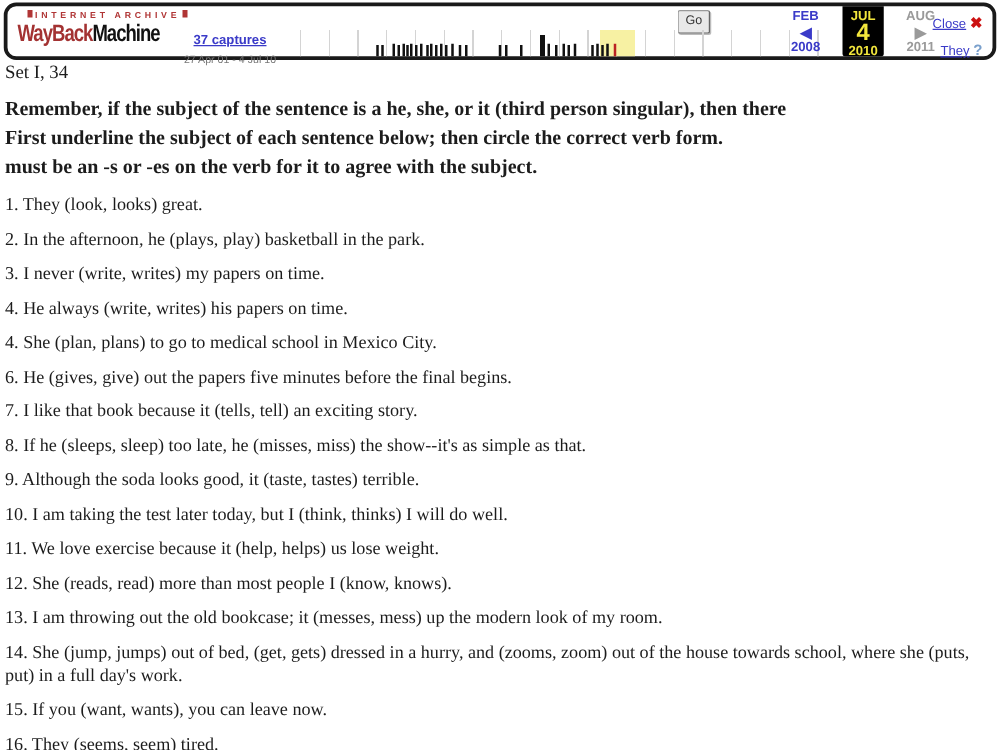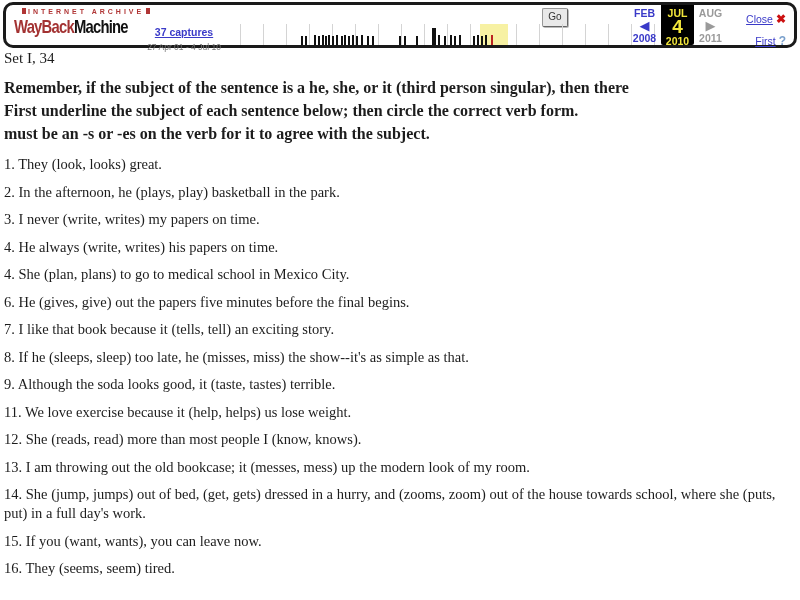--- a/index.html
+++ b/index.html
@@ -39,21 +39,21 @@
     border-radius:2px;font-size:10px;color:#333;text-align:center;line-height:15px;cursor:pointer;
     box-shadow:1px 1px 0 #bbb;
   }
   .timeline{
     position:absolute;left:212px;top:19px;width:438px;height:21px;cursor:pointer;
     background:repeating-linear-gradient(to right,transparent 0 22px,#d4d4d4 22px 23px);
   }
   .tl-highlight{position:absolute;top:0;height:21px;background:#f7f1a3;}
   .tl-bar{position:absolute;bottom:0;background:#111;}
   
-  .month-nav{position:absolute;left:622px;top:0;height:40px;display:flex;}
+  .month-nav{position:absolute;left:622px;top:0;height:40px;display:flex;gap:13px;}
   .nav-col{width:33px;display:flex;flex-direction:column;align-items:center;justify-content:space-between;padding:2px 0 1px;}
   .nav-col.center{background:#000;border-radius:0 0 2px 2px;}
   .nav-month{font-size:10.5px;font-weight:bold;}
   .nav-day{font-size:19px;font-weight:bold;color:#f2e63c;line-height:16px;}
   .nav-year{font-size:10.5px;font-weight:bold;}
   .blue{color:#3a3ac8;cursor:pointer;}
   .gray{color:#9a9a9a;}
   .yellow{color:#f2e63c;}
   .nav-arrow{font-size:13px;line-height:13px;}
   .corner-links{position:absolute;right:8px;top:0;height:40px;display:flex;flex-direction:column;justify-content:space-between;padding:4px 0 3px;align-items:flex-end;}
@@ -133,21 +133,21 @@
     </div>
     <div class="nav-col">
       <div class="nav-month gray">AUG</div>
       <div class="nav-arrow gray">▶</div>
       <div class="nav-year gray">2011</div>
     </div>
   </div>
 
   <div class="corner-links">
     <div class="row"><a>Close</a><span class="x-icon">✖</span></div>
-    <div class="row"><a>First</a><span class="q-icon">?</span></div>
+    <div class="row"><a>They</a><span class="q-icon">?</span></div>
   </div>
 </div>
 
 <div class="content">
   <div class="set-title">Set I, 34</div>
 
   <div class="instructions">
     <div>Remember, if the subject of the sentence is a he, she, or it (third person singular), then there</div>
     <div>First underline the subject of each sentence below; then circle the correct verb form.</div>
     <div>must be an -s or -es on the verb for it to agree with the subject.</div>
@@ -156,20 +156,21 @@
   <div class="items">
     <div class="item">1. They (look, looks) great.</div>
     <div class="item">2. In the afternoon, he (plays, play) basketball in the park.</div>
     <div class="item">3. I never (write, writes) my papers on time.</div>
     <div class="item">4. He always (write, writes) his papers on time.</div>
     <div class="item">4. She (plan, plans) to go to medical school in Mexico City.</div>
     <div class="item">6. He (gives, give) out the papers five minutes before the final begins.</div>
     <div class="item">7. I like that book because it (tells, tell) an exciting story.</div>
     <div class="item">8. If he (sleeps, sleep) too late, he (misses, miss) the show--it's as simple as that.</div>
     <div class="item">9. Although the soda looks good, it (taste, tastes) terrible.</div>
+    <div class="item">10. I am taking the test later today, but I (think, thinks) I will do well.</div>
     <div class="item">11. We love exercise because it (help, helps) us lose weight.</div>
     <div class="item">12. She (reads, read) more than most people I (know, knows).</div>
     <div class="item">13. I am throwing out the old bookcase; it (messes, mess) up the modern look of my room.</div>
     <div class="item">14. She (jump, jumps) out of bed, (get, gets) dressed in a hurry, and (zooms, zoom) out of the house towards school, where she (puts, put) in a full day's work.</div>
     <div class="item">15. If you (want, wants), you can leave now.</div>
     <div class="item">16. They (seems, seem) tired.</div>
   </div>
 </div>
 
 </body></html>

